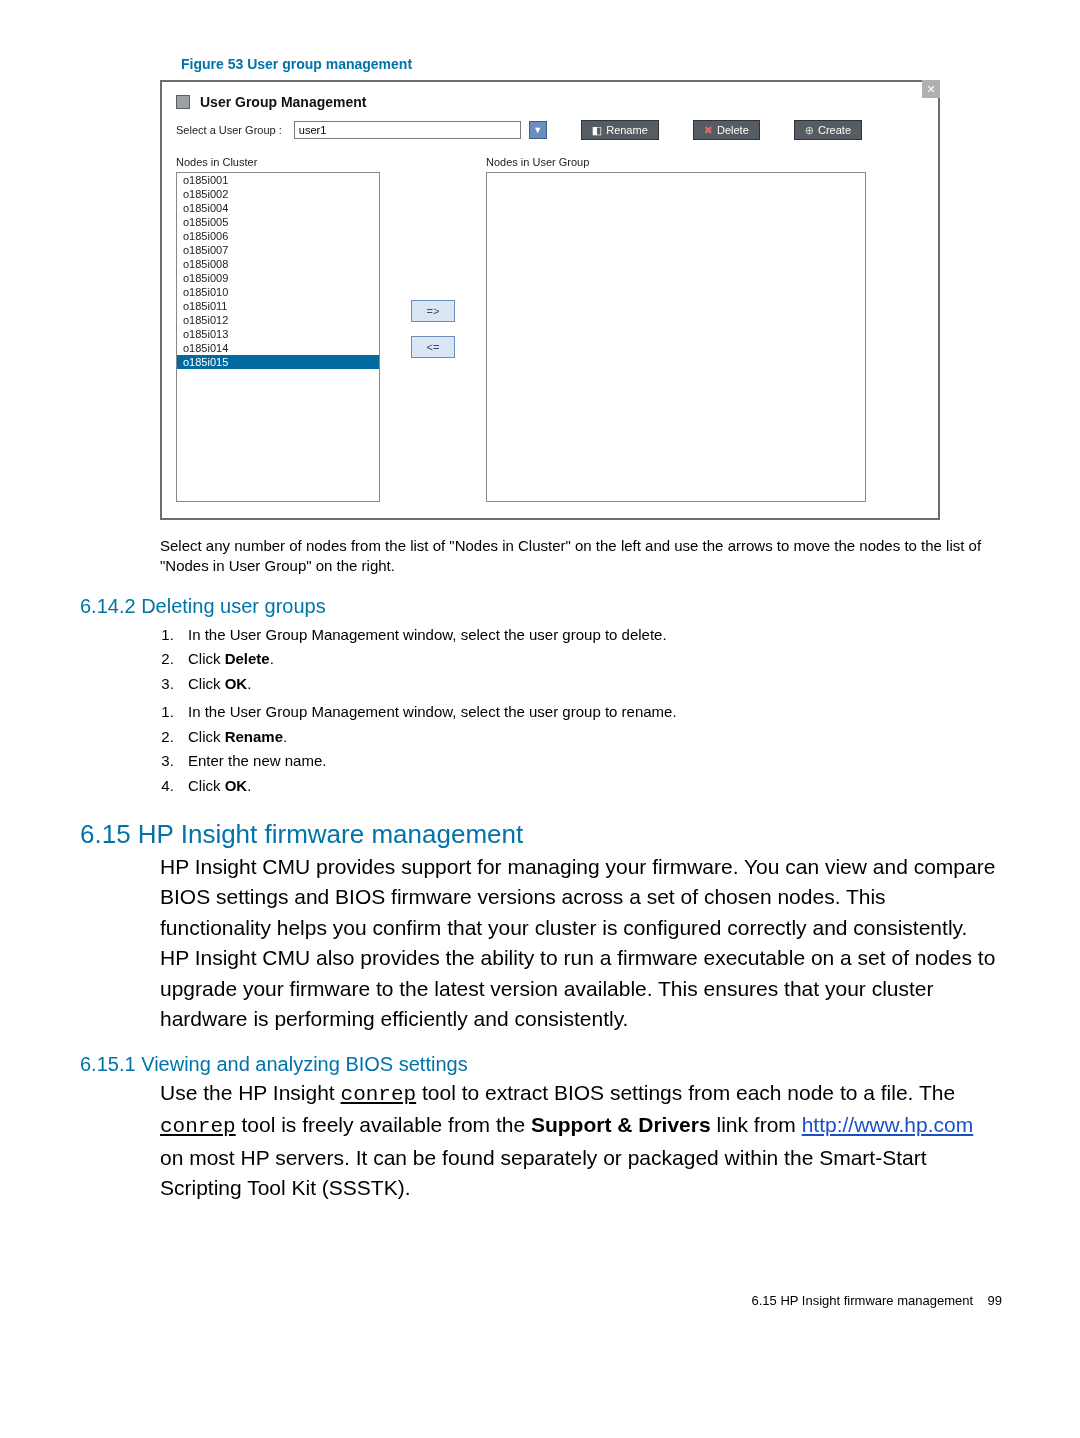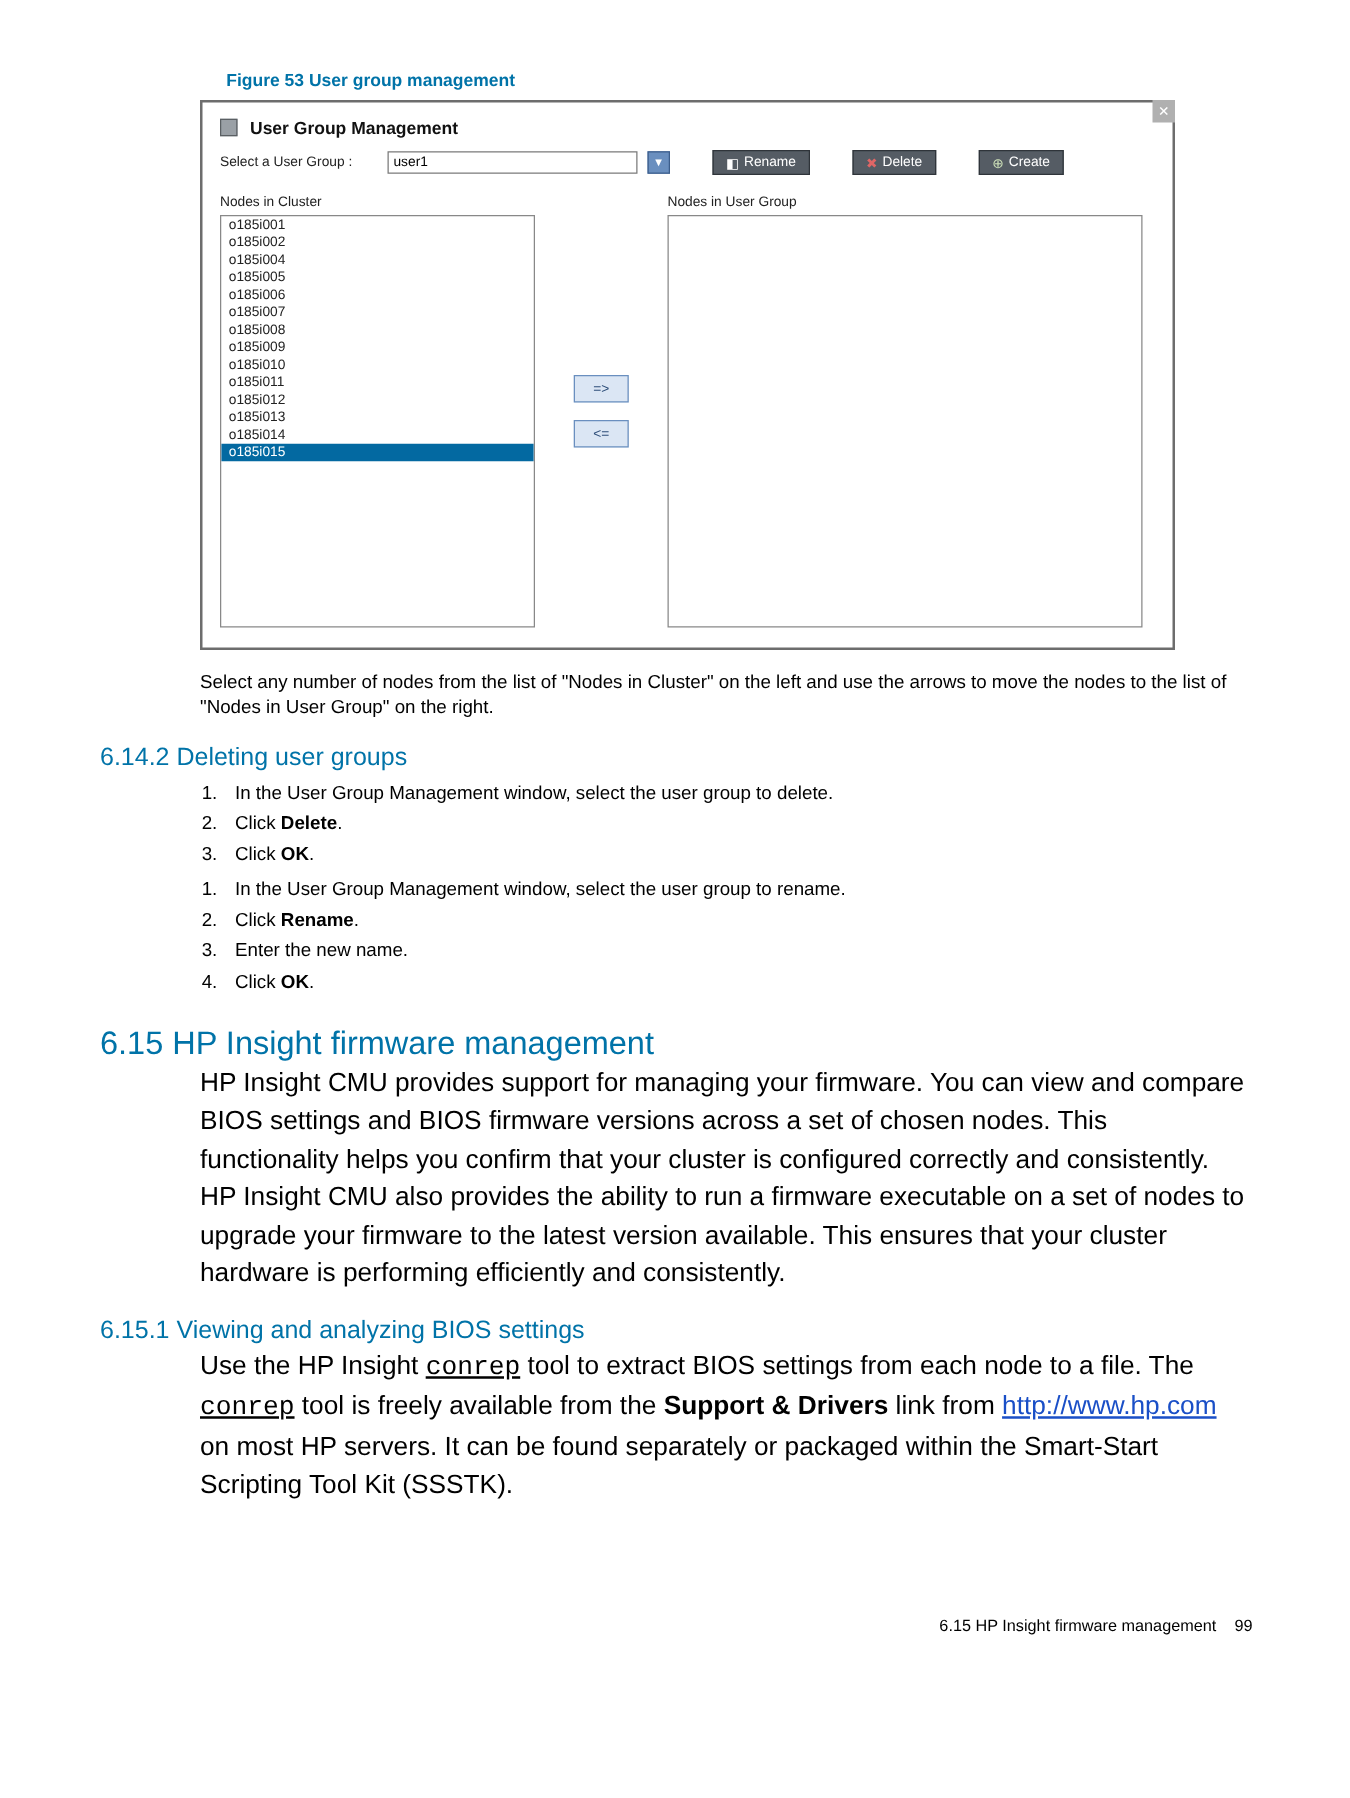--- a/index.html
+++ b/index.html
@@ -5,28 +5,28 @@
   * { box-sizing: border-box; margin: 0; padding: 0; }
   html, body { width: 1080px; background: #fff; font-family: Arial, Helvetica, sans-serif; color: #000; }
   .page { padding: 56px 72px 40px 72px; }
   .figure-caption { color: #0073a8; font-weight: bold; font-size: 14px; margin-left: 109px; margin-bottom: 8px; }
   .dialog-wrap { margin-left: 88px; margin-right: 0; border: 2px solid #6d6d6d; background: #fff; position: relative; width: 780px; }
   .dialog-close { position: absolute; right: -2px; top: -2px; width: 18px; height: 18px; background: #b0b0b0; color: #fff; font-size: 11px; display:flex; align-items:center; justify-content:center; }
   .dialog-title { display:flex; align-items:center; gap:10px; padding: 12px 14px 10px 14px; }
   .cube-icon { width:14px; height:14px; background:#9aa0a6; border:1px solid #5a5f63; display:inline-block; }
   .dialog-title-text { font-weight:bold; color:#111; font-size:14px; }
   .toolbar { display:flex; align-items:center; gap:8px; padding:0 14px 8px 14px; font-size:11px; color:#222; }
-  .toolbar .lbl { margin-right:20px; }
-  .toolbar input.sel { border:1px solid #7a7a7a; height:18px; width:200px; padding:0 4px; font-size:11px; }
+  .toolbar .lbl { margin-right:4px; }
+  .toolbar input.sel { border:1px solid #7a7a7a; height:18px; width:227px; padding:0 4px; font-size:11px; }
   .dd-btn { width:18px; height:18px; background:#6a8fbf; border:1px solid #3c5e8c; color:#fff; display:flex; align-items:center; justify-content:center; font-size:9px; }
   .btn { display:flex; align-items:center; gap:4px; background:#555c64; color:#fff; padding:2px 10px; border:1px solid #2f343a; font-size:11px; height:20px; }
   .btn .ic { font-size:11px; }
   .columns { display:flex; gap:13px; padding:8px 14px 16px 14px; }
   .col-label { font-size:11px; color:#222; margin-bottom:4px; }
-  .listbox { border:1px solid #888; height:330px; width:252px; background:#fff; font-size:11px; color:#222; overflow:hidden; }
+  .listbox { border:1px solid #888; height:330px; width:204px; background:#fff; font-size:11px; color:#222; overflow:hidden; }
   .listbox .row { padding:1px 6px; }
   .listbox .row.sel { background:#0369a1; color:#fff; }
   .arrows { display:flex; flex-direction:column; justify-content:center; gap:14px; padding:0 18px; align-items:center; }
   .arrow-btn { width:44px; height:22px; background:#dbe6f4; border:1px solid #6a8fbf; color:#2f4f7a; display:flex; align-items:center; justify-content:center; font-size:11px; }
   .col-right .listbox { width:380px; }
 
   .body-text { margin-left: 88px; margin-right: 10px; font-size: 15px; line-height: 1.35; margin-top: 16px; }
   h3.sub { color:#0073a8; font-weight:normal; font-size:20px; margin-top:18px; margin-left:8px; }
   h2.sec { color:#0073a8; font-weight:normal; font-size:26px; margin-top:22px; margin-left:8px; }
   ol.steps { margin-left: 106px; margin-top:6px; font-size:15px; line-height:1.5; }

